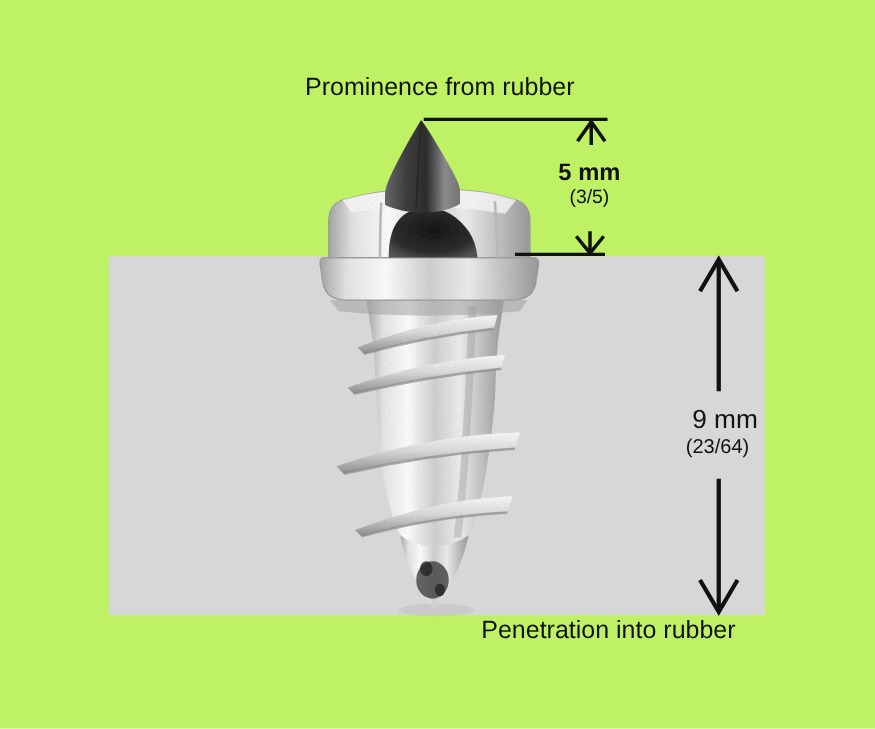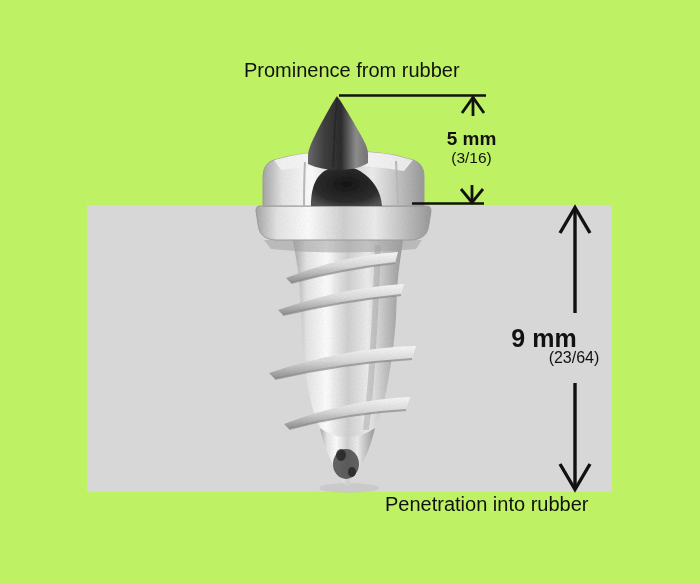--- a/index.html
+++ b/index.html
@@ -11,21 +11,21 @@
     font-family: "Liberation Sans", sans-serif;
     color: #111111;
     overflow: hidden;
   }
   .stage svg { position: absolute; left: 0; top: 0; }
   .lbl { position: absolute; white-space: nowrap; text-align: center; line-height: 1.12; }
   .lbl-title   { left: 244px; top: 59px;  width: 200px; font-size: 20px; }
   .lbl-bottom  { left: 385px; top: 493px; width: 202px; font-size: 20px; }
   .lbl-5val    { left: 411px; top: 128px; width: 121px; font-size: 19px; font-weight: bold; }
   .lbl-5frac   { left: 411px; top: 149px; width: 121px; font-size: 15.5px; }
-  .lbl-9val    { left: 484px; top: 324px; width: 120px; font-size: 25px; font-weight: bold; }
+  .lbl-9val    { left: 520px; top: 324px; width: 120px; font-size: 21px; }
   .lbl-9frac   { left: 514px; top: 349px; width: 120px; font-size: 16px; }
 </style>
 </head>
 <body>
 
 <div class="stage">
 
   <svg width="700" height="583" viewBox="0 0 700 583">
     <defs>
       <linearGradient id="metalH" x1="0" y1="0" x2="1" y2="0">
@@ -123,19 +123,19 @@
       <path d="M575,208 L575,313" stroke-width="3.4"></path>
       <path d="M560,233 L575,207.5 L590,233" stroke-width="3.4"></path>
       <path d="M575,383 L575,488" stroke-width="3.4"></path>
       <path d="M560,464 L575,489.5 L590,464" stroke-width="3.4"></path>
     </g>
   </svg>
 
   <div class="lbl lbl-title">Prominence from rubber</div>
 
   <div class="lbl lbl-5val">5 mm</div>
-  <div class="lbl lbl-5frac">(3/16)</div>
+  <div class="lbl lbl-5frac">(3/5)</div>
 
   <div class="lbl lbl-9val">9 mm</div>
   <div class="lbl lbl-9frac">(23/64)</div>
 
   <div class="lbl lbl-bottom">Penetration into rubber</div>
 </div>
 
 </body></html>

